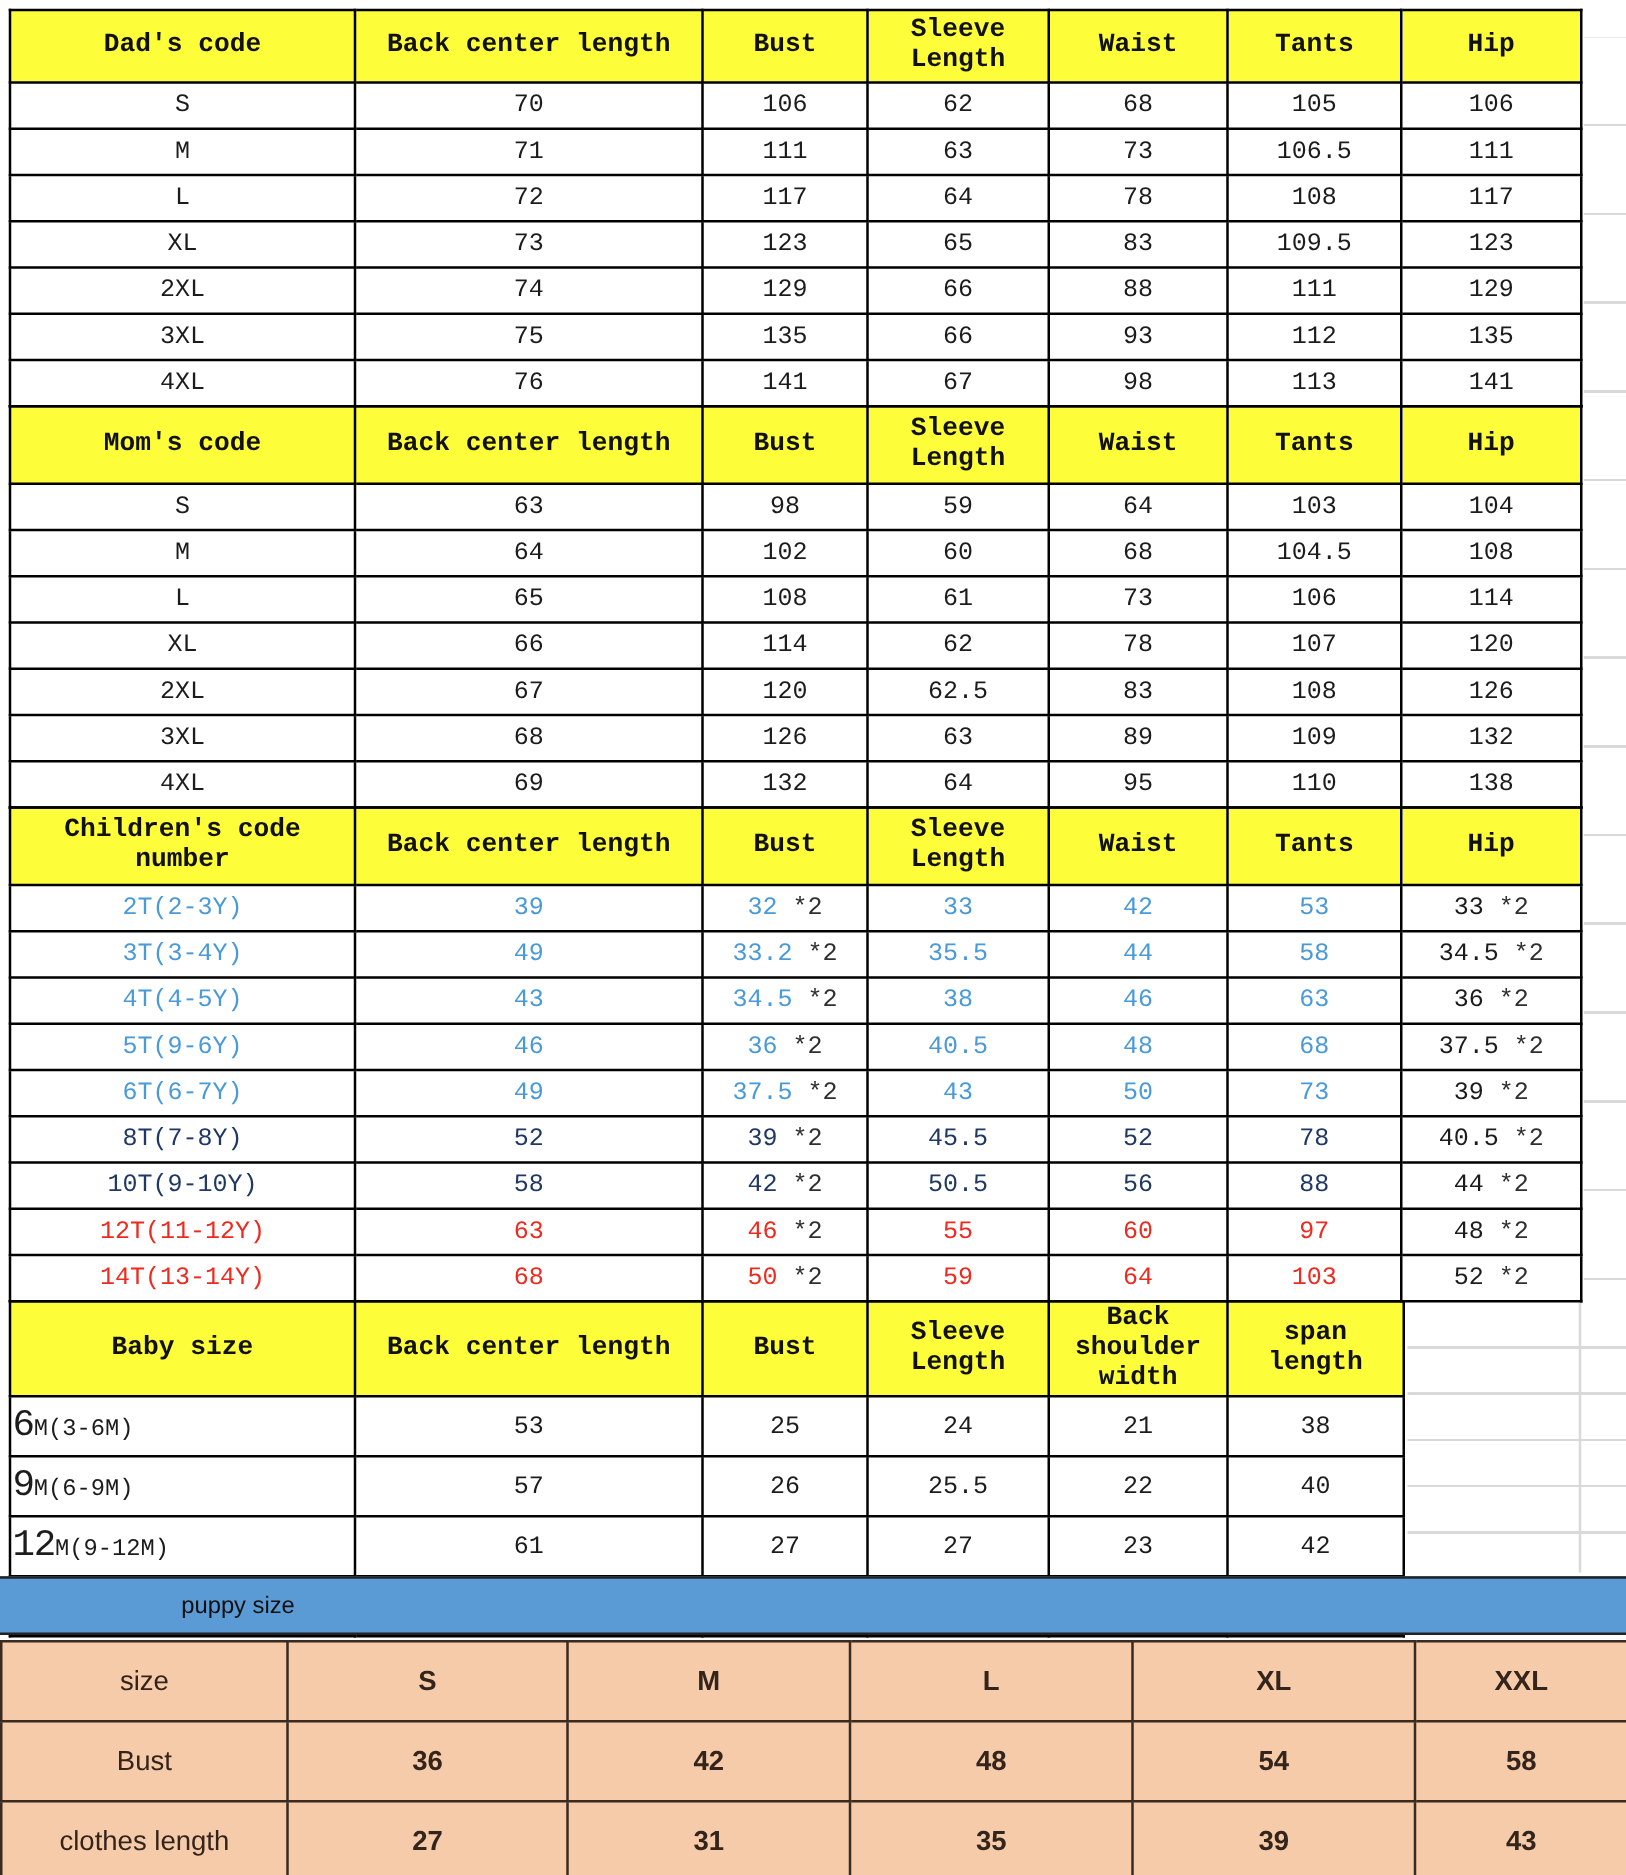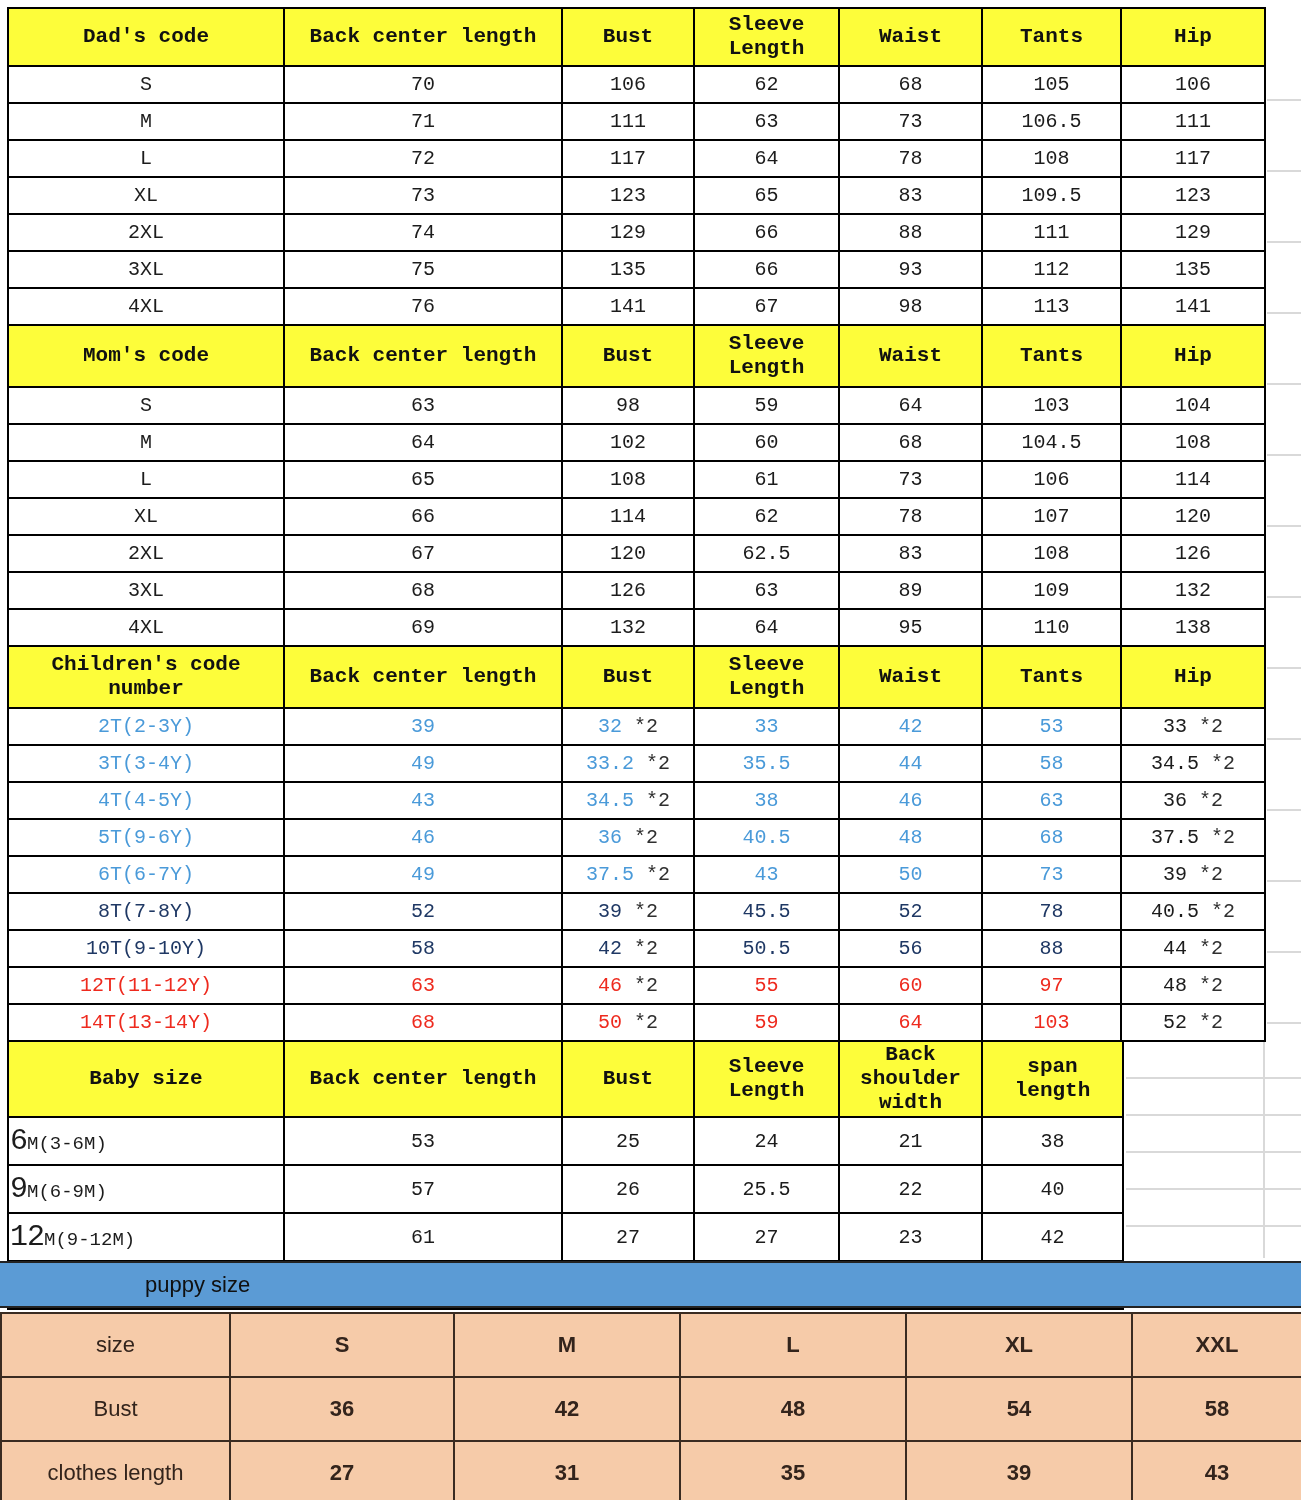--- a/index.html
+++ b/index.html
@@ -54,21 +54,21 @@
   td.baby-label{text-align:left;padding-left:1px;font-size:19px;color:var(--text);}
   .lead{font-size:30px;letter-spacing:-1px;line-height:1;}
 
   
   .puppy-bar{
     position:absolute;left:0;top:1261px;width:1301px;height:47px;
     background:var(--puppy-bar);
     border-top:2px solid #232323;border-bottom:2px solid #232323;
     display:flex;align-items:center;
     padding-left:145px;box-sizing:border-box;
-    font-size:22px;font-weight:500;color:#101010;
+    font-size:19px;font-weight:500;color:#101010;
   }
   .puppy-table-wrap{position:absolute;left:0;top:1312px;width:1301px;}
   .t-puppy{width:1301px;}
   .t-puppy td{
     background:var(--puppy-cell);
     border:2px solid var(--puppy-border);
     text-align:center;vertical-align:middle;
     font-size:22px;font-weight:700;color:#33241c;
     height:60px;
   }

